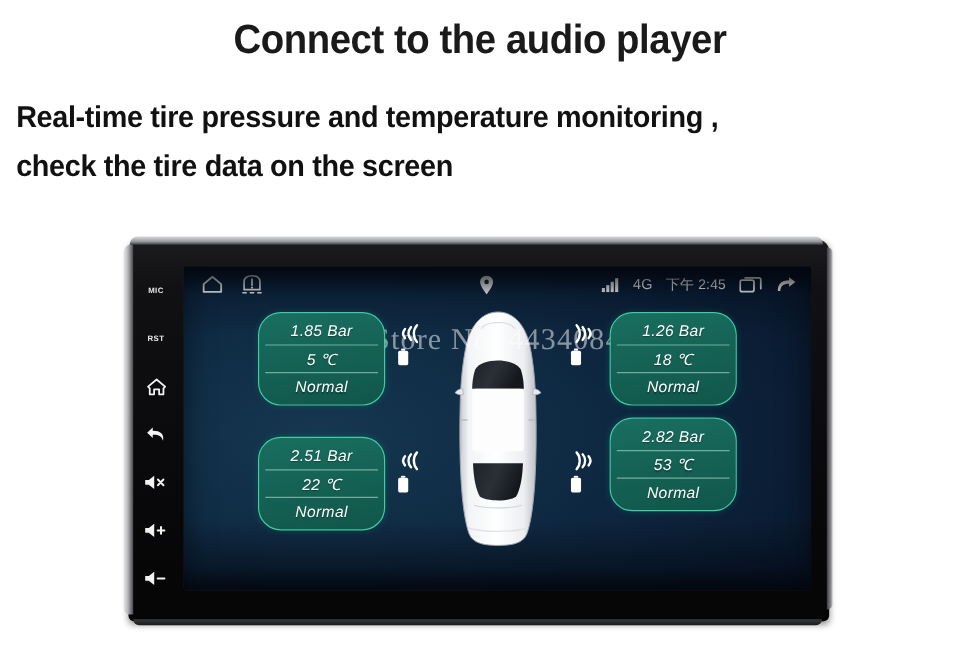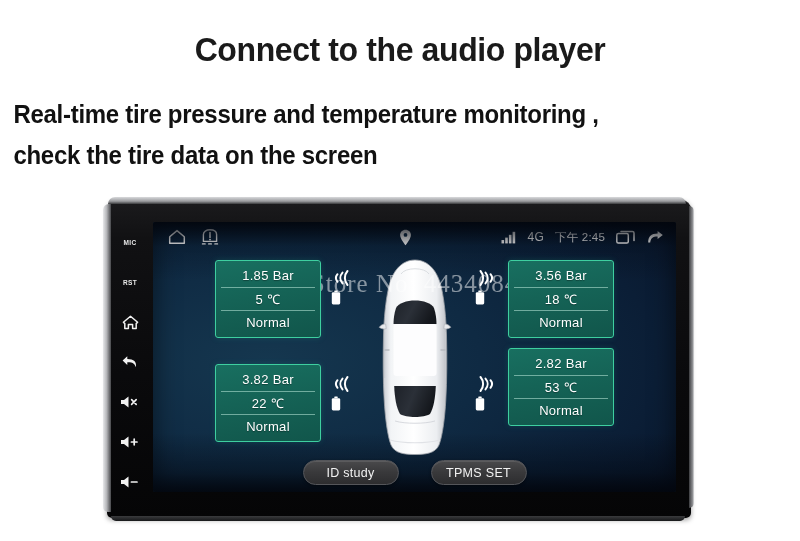--- a/index.html
+++ b/index.html
@@ -12,21 +12,21 @@
     width: 800px;
     height: 541px;
     overflow: hidden;
     font-family: "Liberation Sans", sans-serif;
     position: relative;
   }
 
   
   .headings {
     position: absolute;
-    left: 0; top: 16px;
+    left: 0; top: 0;
     width: 800px;
   }
   .title {
     text-align: center;
     font-family: "Liberation Sans", sans-serif;
     font-weight: bold;
     font-size: 34px;
     color: #1a1a1a;
     letter-spacing: -0.4px;
     margin: 10px 0 0 0;
@@ -190,28 +190,29 @@
     height: 198px;
   }
   .car-wrap svg { display:block; width:100%; height:100%; }
 
   
   .tire {
     position: absolute;
     width: 106px;
     height: 78px;
     border: 1.4px solid #3ecfa0;
-    border-radius: 3px;
+    border-radius: 19px;
     background: linear-gradient(170deg, #186f60 0%, #156356 45%, #11564b 100%);
     box-sizing: border-box;
     padding: 3px 5px;
     display: flex;
     flex-direction: column;
     justify-content: space-between;
     box-shadow: 0 0 6px rgba(34,190,150,0.18);
+    font-style: italic;
   }
   .tire-fl { left: 62px;  top: 38px; }
   .tire-fr { right: 62px; top: 38px; }
   .tire-rl { left: 62px;  top: 142px; }
   .tire-rr { right: 62px; top: 126px; margin-left: 29px; }
 
   .trow {
     flex: 1;
     display: flex;
     align-items: center;
@@ -529,35 +530,35 @@
         <span>5</span>
         <span class="unit">℃</span>
       </div>
       <div class="trow">
         <span>Normal</span>
       </div>
     </div>
 
     <div class="tire tire-fr">
       <div class="trow">
-        <span>3.56</span>
+        <span>1.26</span>
         <span class="unit">Bar</span>
       </div>
       <div class="trow">
         <span>18</span>
         <span class="unit">℃</span>
       </div>
       <div class="trow">
         <span>Normal</span>
       </div>
     </div>
 
     <div class="tire tire-rl">
       <div class="trow">
-        <span>3.82</span>
+        <span>2.51</span>
         <span class="unit">Bar</span>
       </div>
       <div class="trow">
         <span>22</span>
         <span class="unit">℃</span>
       </div>
       <div class="trow">
         <span>Normal</span>
       </div>
     </div>
@@ -569,19 +570,15 @@
       </div>
       <div class="trow">
         <span>53</span>
         <span class="unit">℃</span>
       </div>
       <div class="trow">
         <span>Normal</span>
       </div>
     </div>
 
-    <div class="btn-row">
-      <div class="btn">ID study</div>
-      <div class="btn">TPMS SET</div>
-    </div>
 
   </div>
 </div>
 
 </body></html>

